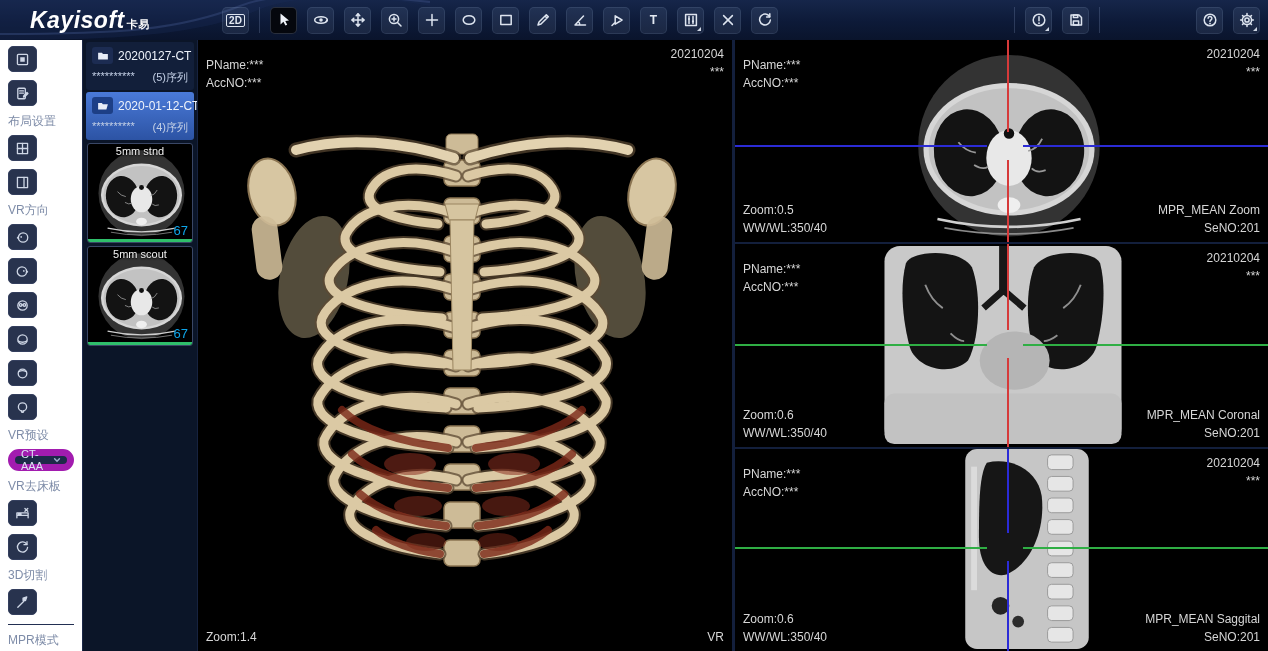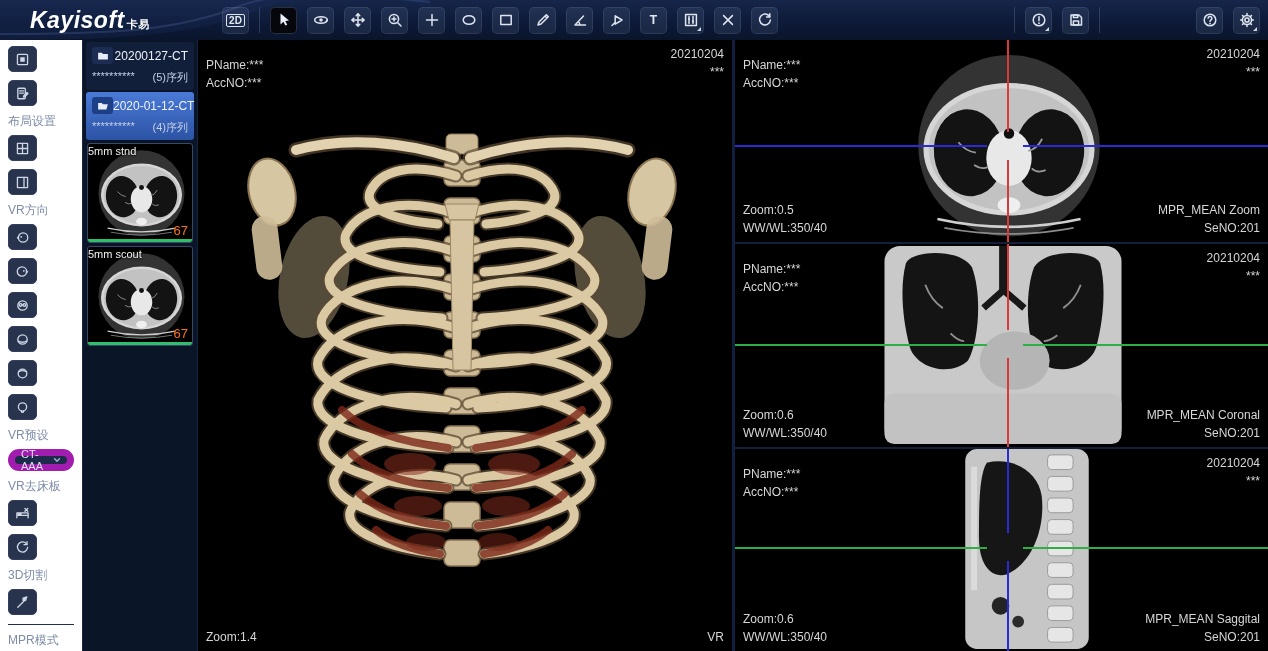--- a/index.html
+++ b/index.html
@@ -41,34 +41,34 @@
   .dropdown { margin-top:2px; width:66px; height:22px; border-radius:11px; background:#1d2a49; border:7px solid #a21caf;
               display:flex; align-items:center; justify-content:space-between; padding:0 6px; cursor:pointer; }
   .dropdown .dval { font-size:11px; color:#dbe3f2; }
   .dropdown svg { width:10px; height:10px; stroke:#9fb0cf; stroke-width:1.8; fill:none; stroke-linecap:round; }
   .hr { height:1px; background:#222f52; margin:9px 0 2px 0; }
 
   
   .series { width:115px; background:#0b1528; border-right:1px solid #16223f; flex:none; padding:2px 3px; overflow:hidden; }
   .study { border-radius:3px; padding:5px 6px; margin-bottom:2px; cursor:pointer; background:#121f3a; }
   .study.sel { background:linear-gradient(180deg,#4a7ad8,#2c53a4); }
-  .study-top { display:flex; align-items:center; }
+  .study-top { display:flex; align-items:center; gap:5px; }
   .folder-chip { width:21px; height:17px; border-radius:3px; background:#1c2c52; display:flex; align-items:center;
                  justify-content:center; flex:none; }
   .study.sel .folder-chip { background:#1d3f86; }
   .folder-chip svg { width:12px; height:12px; fill:#e7edf8; }
   .study-title { flex:1; text-align:right; font-size:12px; color:#eef3fb; white-space:nowrap; }
   .study-sub { display:flex; justify-content:space-between; margin-top:6px; font-size:11px; color:#c4d0e6; }
   .thumb { position:relative; height:100px; margin:3px 1px; border:1px solid #3a4766; border-radius:3px;
            background:#000; overflow:hidden; cursor:pointer; }
   .thumb.sel { border-color:#5c8bea; }
   .thumb-img { position:absolute; left:3px; top:3px; width:101px; height:91px; }
-  .thumb-cap { position:absolute; top:0; left:0; right:0; text-align:left; font-size:11px; color:#f0f0f0;
+  .thumb-cap { position:absolute; top:0; left:0; right:0; text-align:center; font-size:11px; color:#f0f0f0;
                text-shadow:0 1px 2px #000; padding-top:1px; }
-  .thumb-num { position:absolute; right:4px; bottom:4px; font-size:13px; color:#f97316; text-shadow:0 1px 2px #000; }
+  .thumb-num { position:absolute; right:4px; bottom:4px; font-size:13px; color:#0ea5e9; text-shadow:0 1px 2px #000; }
   .thumb-bar { position:absolute; left:0; right:0; bottom:0; height:3px; background:#2fbf6b; }
 
   
   .vp-main { position:relative; width:537px; flex:none; background:#000; border-right:3px solid #131f3c; overflow:hidden; }
   .right-col { flex:1; display:flex; flex-direction:column; }
   .panel { position:relative; flex:1; background:#000; overflow:hidden; }
   .panel + .panel { border-top:2px solid #131f3c; }
   .vp-meta { position:absolute; font-size:12px; color:#d6d6d6; line-height:18px; z-index:6; text-shadow:0 0 3px #000; }
   .tl { top:16px; left:8px; } .tr { top:5px; right:8px; text-align:right; }
   .bl { bottom:5px; left:8px; } .br { bottom:5px; right:8px; text-align:right; }

